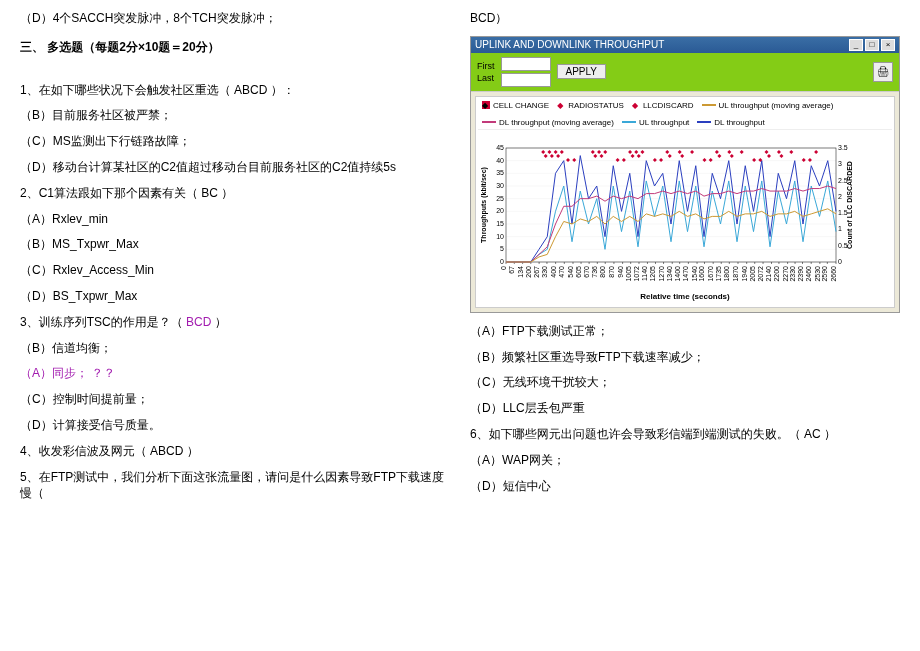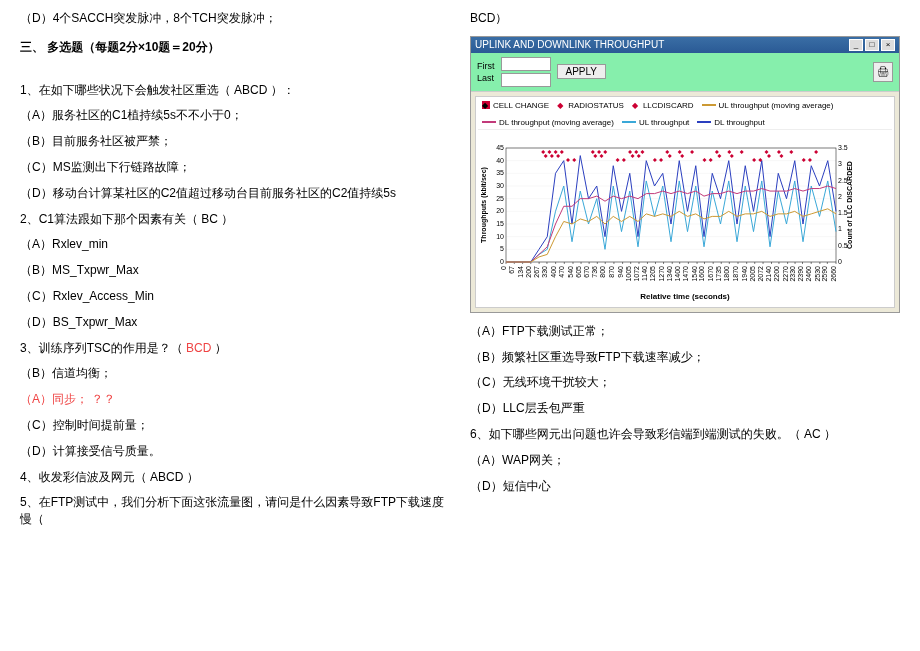--- a/index.html
+++ b/index.html
@@ -17,21 +17,21 @@
       height: 100%;
     }
     .col {
       flex: 1;
       padding: 10px 20px;
     }
     .left-col { padding-right: 10px; }
     .right-col { padding-left: 10px; }
     .line { margin-bottom: 9px; line-height: 1.4; }
     .section-title { font-weight: bold; margin-top: 12px; margin-bottom: 26px; }
-    .red { color: #ef4444; }
+    .red { color: #a21caf; }
     .chart-window {
       border: 1px solid #999;
       margin: 5px 0 10px 0;
       background: #ece9d8;
       font-family: Tahoma, sans-serif;
       font-size: 10px;
     }
     .chart-titlebar {
       background: linear-gradient(to bottom, #3a6ea5, #2a5a95);
       color: #fff;
@@ -42,21 +42,21 @@
       font-size: 10px;
     }
     .chart-titlebar-icons { display: flex; gap: 2px; }
     .chart-titlebar-icon {
       width: 14px; height: 12px;
       background: #ddd; border: 1px solid #fff;
       display: flex; align-items: center; justify-content: center;
       font-size: 8px; color: #000;
     }
     .chart-toolbar {
-      background: #86efac;
+      background: #84cc16;
       padding: 4px 6px;
       display: flex;
       align-items: center;
       gap: 6px;
       border-bottom: 1px solid #ccc;
     }
     .chart-toolbar .field { display: flex; flex-direction: column; gap: 2px; font-size: 9px; }
     .chart-toolbar input[type="text"] {
       width: 50px; height: 14px; font-size: 9px; border: 1px solid #999;
     }
@@ -87,21 +87,20 @@
     .xlabel { font-size: 8px; text-align: center; padding: 2px 0 4px 0; font-weight: bold; }
   </style>
 </head>
 <body>
 
 <div class="page">
   <div class="col left-col">
     <div class="line">（D）4个SACCH突发脉冲，8个TCH突发脉冲；</div>
     <div class="line section-title">三、 多选题（每题2分×10题＝20分）</div>
     <div class="line">1、在如下哪些状况下会触发社区重选（ ABCD  ）：</div>
-    <div class="line">（A）服务社区的C1植持续5s不不小于0；</div>
     <div class="line">（B）目前服务社区被严禁；</div>
     <div class="line">（C）MS监测出下行链路故障；</div>
     <div class="line">（D）移动台计算某社区的C2值超过移动台目前服务社区的C2值持续5s</div>
     <div class="line">2、C1算法跟如下那个因素有关（  BC  ）</div>
     <div class="line">（A）Rxlev_min</div>
     <div class="line">（B）MS_Txpwr_Max</div>
     <div class="line">（C）Rxlev_Access_Min</div>
     <div class="line">（D）BS_Txpwr_Max</div>
     <div class="line">
       <span>3、训练序列TSC的作用是？（ </span><span class="red"> BCD   </span><span>）</span>

